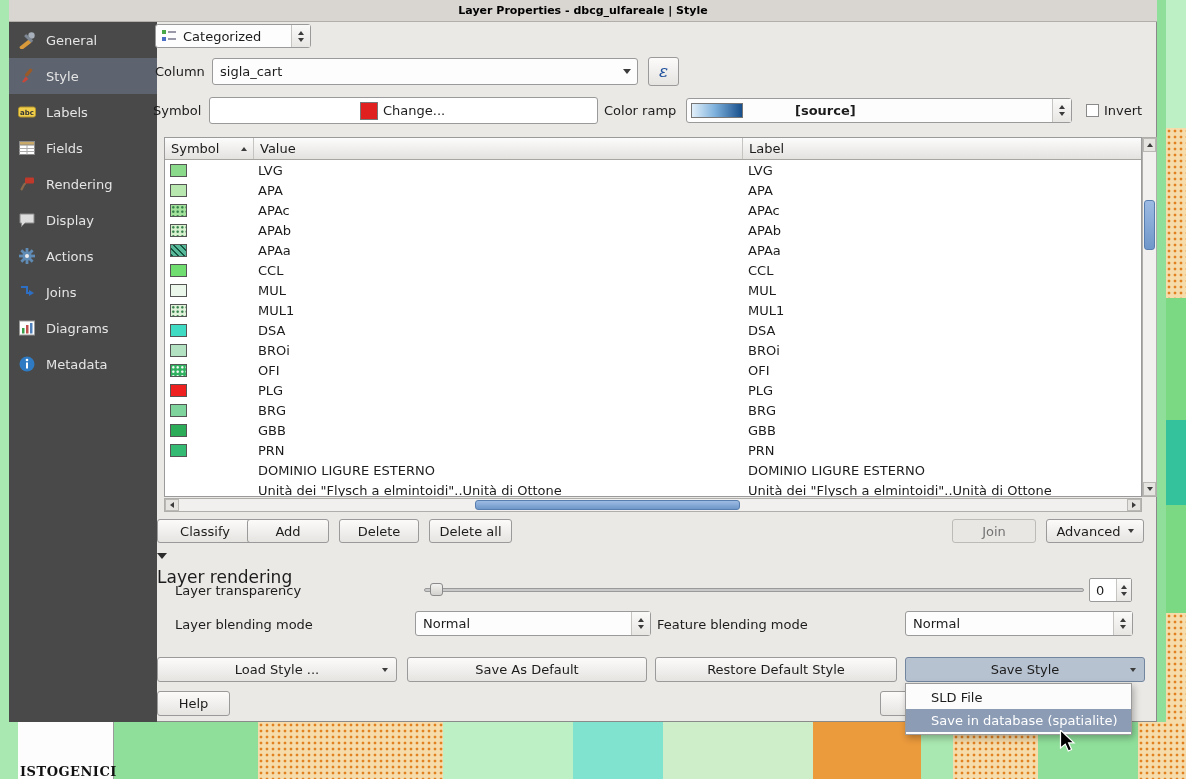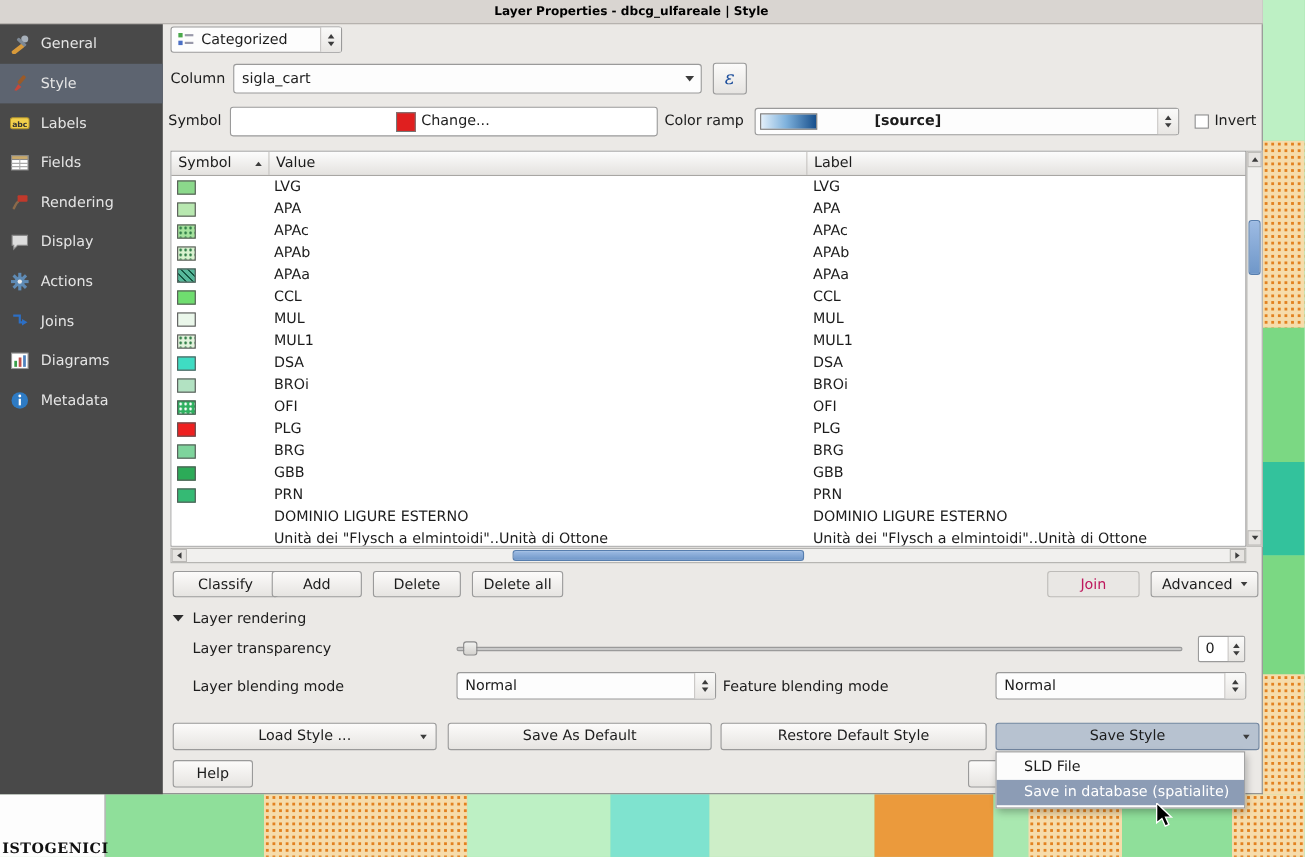--- a/index.html
+++ b/index.html
@@ -1,18 +1,18 @@
 <!DOCTYPE html>
 <html><head>
 <meta charset="utf-8">
 <style>
   * { margin:0; padding:0; box-sizing:border-box; }
   body { font-family:"DejaVu Sans","Liberation Sans",sans-serif; font-size:13px; color:#1c1c1c; }
   .screen { position:relative; width:1186px; height:779px; overflow:hidden; background:#a9e8b0; }
-  .abs { position:absolute; }
+  .abs { position:absolute;margin-left:9px; }
 
   
   .dotted { background-color:#f6dcab; background-image:radial-gradient(#e2811f 1.2px, transparent 1.7px); background-size:6px 6px; }
   .legend { background:#fdfdfd; border-right:1px solid #9a9a9a; }
   .legend-text { position:absolute; left:2px; top:42px; font-family:"DejaVu Serif","Liberation Serif",serif; font-weight:bold; font-size:13px; letter-spacing:0.5px; color:#111; white-space:nowrap; }
 
   
   .dialog-bg { background:#ebe9e6; border-right:1px solid #8a8a8a; border-bottom:1px solid #8a8a8a; }
   .titlebar { background:#d9d5d1; border-bottom:1px solid #b2aeaa; display:flex; align-items:center; justify-content:center; font-size:11px; font-weight:bold; color:#000; }
 
@@ -21,21 +21,21 @@
   .side-item { height:36px; display:flex; align-items:center; gap:10px; padding-left:9px; cursor:default; }
   .side-item.selected { background:#5d6470; }
   .side-label { color:#e5e5e5; font-size:13px; }
   .side-icon { width:18px; height:18px; display:inline-flex; }
 
   
   .lbl { position:absolute; font-size:13px; color:#1c1c1c; white-space:nowrap; }
   .btn { position:absolute; display:flex; align-items:center; justify-content:center; gap:7px;
          background:linear-gradient(#fcfbfa,#e6e4e1); border:1px solid #9a9a9a; border-radius:3px;
          font-size:13px; color:#1c1c1c; }
-  .btn.disabled { color:#be185d; background:#e9e7e4; border-color:#bdbbb8; }
+  .btn.disabled { color:#737373; background:#e9e7e4; border-color:#bdbbb8; }
   .btn.pressed { background:#b7c2d0; border-color:#7286a0; }
   .btn .edge-arrow { position:absolute; right:8px; top:50%; margin-top:-2px; }
   .combo { position:absolute; background:#fdfdfd; border:1px solid #9a9a9a; border-radius:3px; display:flex; align-items:center; }
   .combo-text { padding-left:7px; flex:1; white-space:nowrap; overflow:hidden; }
   .combo-arrows2 { width:19px; align-self:stretch; border-left:1px solid #c6c4c1; display:flex; flex-direction:column; align-items:center; justify-content:center; background:linear-gradient(#fafaf9,#e8e6e3); }
   .combo-arrow1 { width:21px; align-self:stretch; display:flex; align-items:center; justify-content:center; }
   .checkbox { position:absolute; width:13px; height:13px; background:#fff; border:1px solid #8a8a8a; }
 
   .tri { width:0; height:0; display:block; }
   .tri-down { border-left:4px solid transparent; border-right:4px solid transparent; border-top:5px solid #3c3c3c; }
@@ -69,21 +69,21 @@
   .sb-thumb { position:absolute; background:linear-gradient(#9dbbe3,#6f97c9); border:1px solid #577eae; border-radius:3px; }
 
   
   .slider-groove { position:absolute; left:0; right:0; top:6px; height:4px; background:#c9c9c9; border:1px solid #9a9a9a; border-radius:2px; }
   .slider-handle { position:absolute; left:6px; top:1px; width:13px; height:13px; background:linear-gradient(#f2f2f0,#d4d2ce); border:1px solid #8a8a8a; border-radius:3px; }
   .spin { position:absolute; background:#fff; border:1px solid #9a9a9a; border-radius:2px; display:flex; align-items:center; }
   .spin-val { flex:1; padding-left:6px; }
   .spin-arrows { width:15px; align-self:stretch; border-left:1px solid #c6c4c1; display:flex; flex-direction:column; align-items:center; justify-content:center; background:linear-gradient(#fafaf9,#e8e6e3); }
 
   
-  .section-hdr { position:absolute; display:flex; align-items:center; gap:8px; font-size:13px; }
+  .section-hdr { position:absolute; display:flex; gap:8px; font-size:17px;flex-direction:column; }
 
   
   .ramp { width:52px; height:15px; margin-left:4px; border:1px solid #777; background:linear-gradient(90deg,#e2effa 0%,#7fb2dd 45%,#174f8c 100%); }
 
   
   .eps { font-family:"DejaVu Serif","Liberation Serif",serif; font-style:italic; font-size:17px; color:#1e4f9c; line-height:1; }
 
   
   .menu { position:absolute; background:#fcfcfc; border:1px solid #9a9a9a; box-shadow:2px 3px 7px rgba(0,0,0,0.28); padding:2px 0; }
   .menu-item { height:23px; line-height:23px; padding-left:25px; font-size:13px; white-space:nowrap; }

